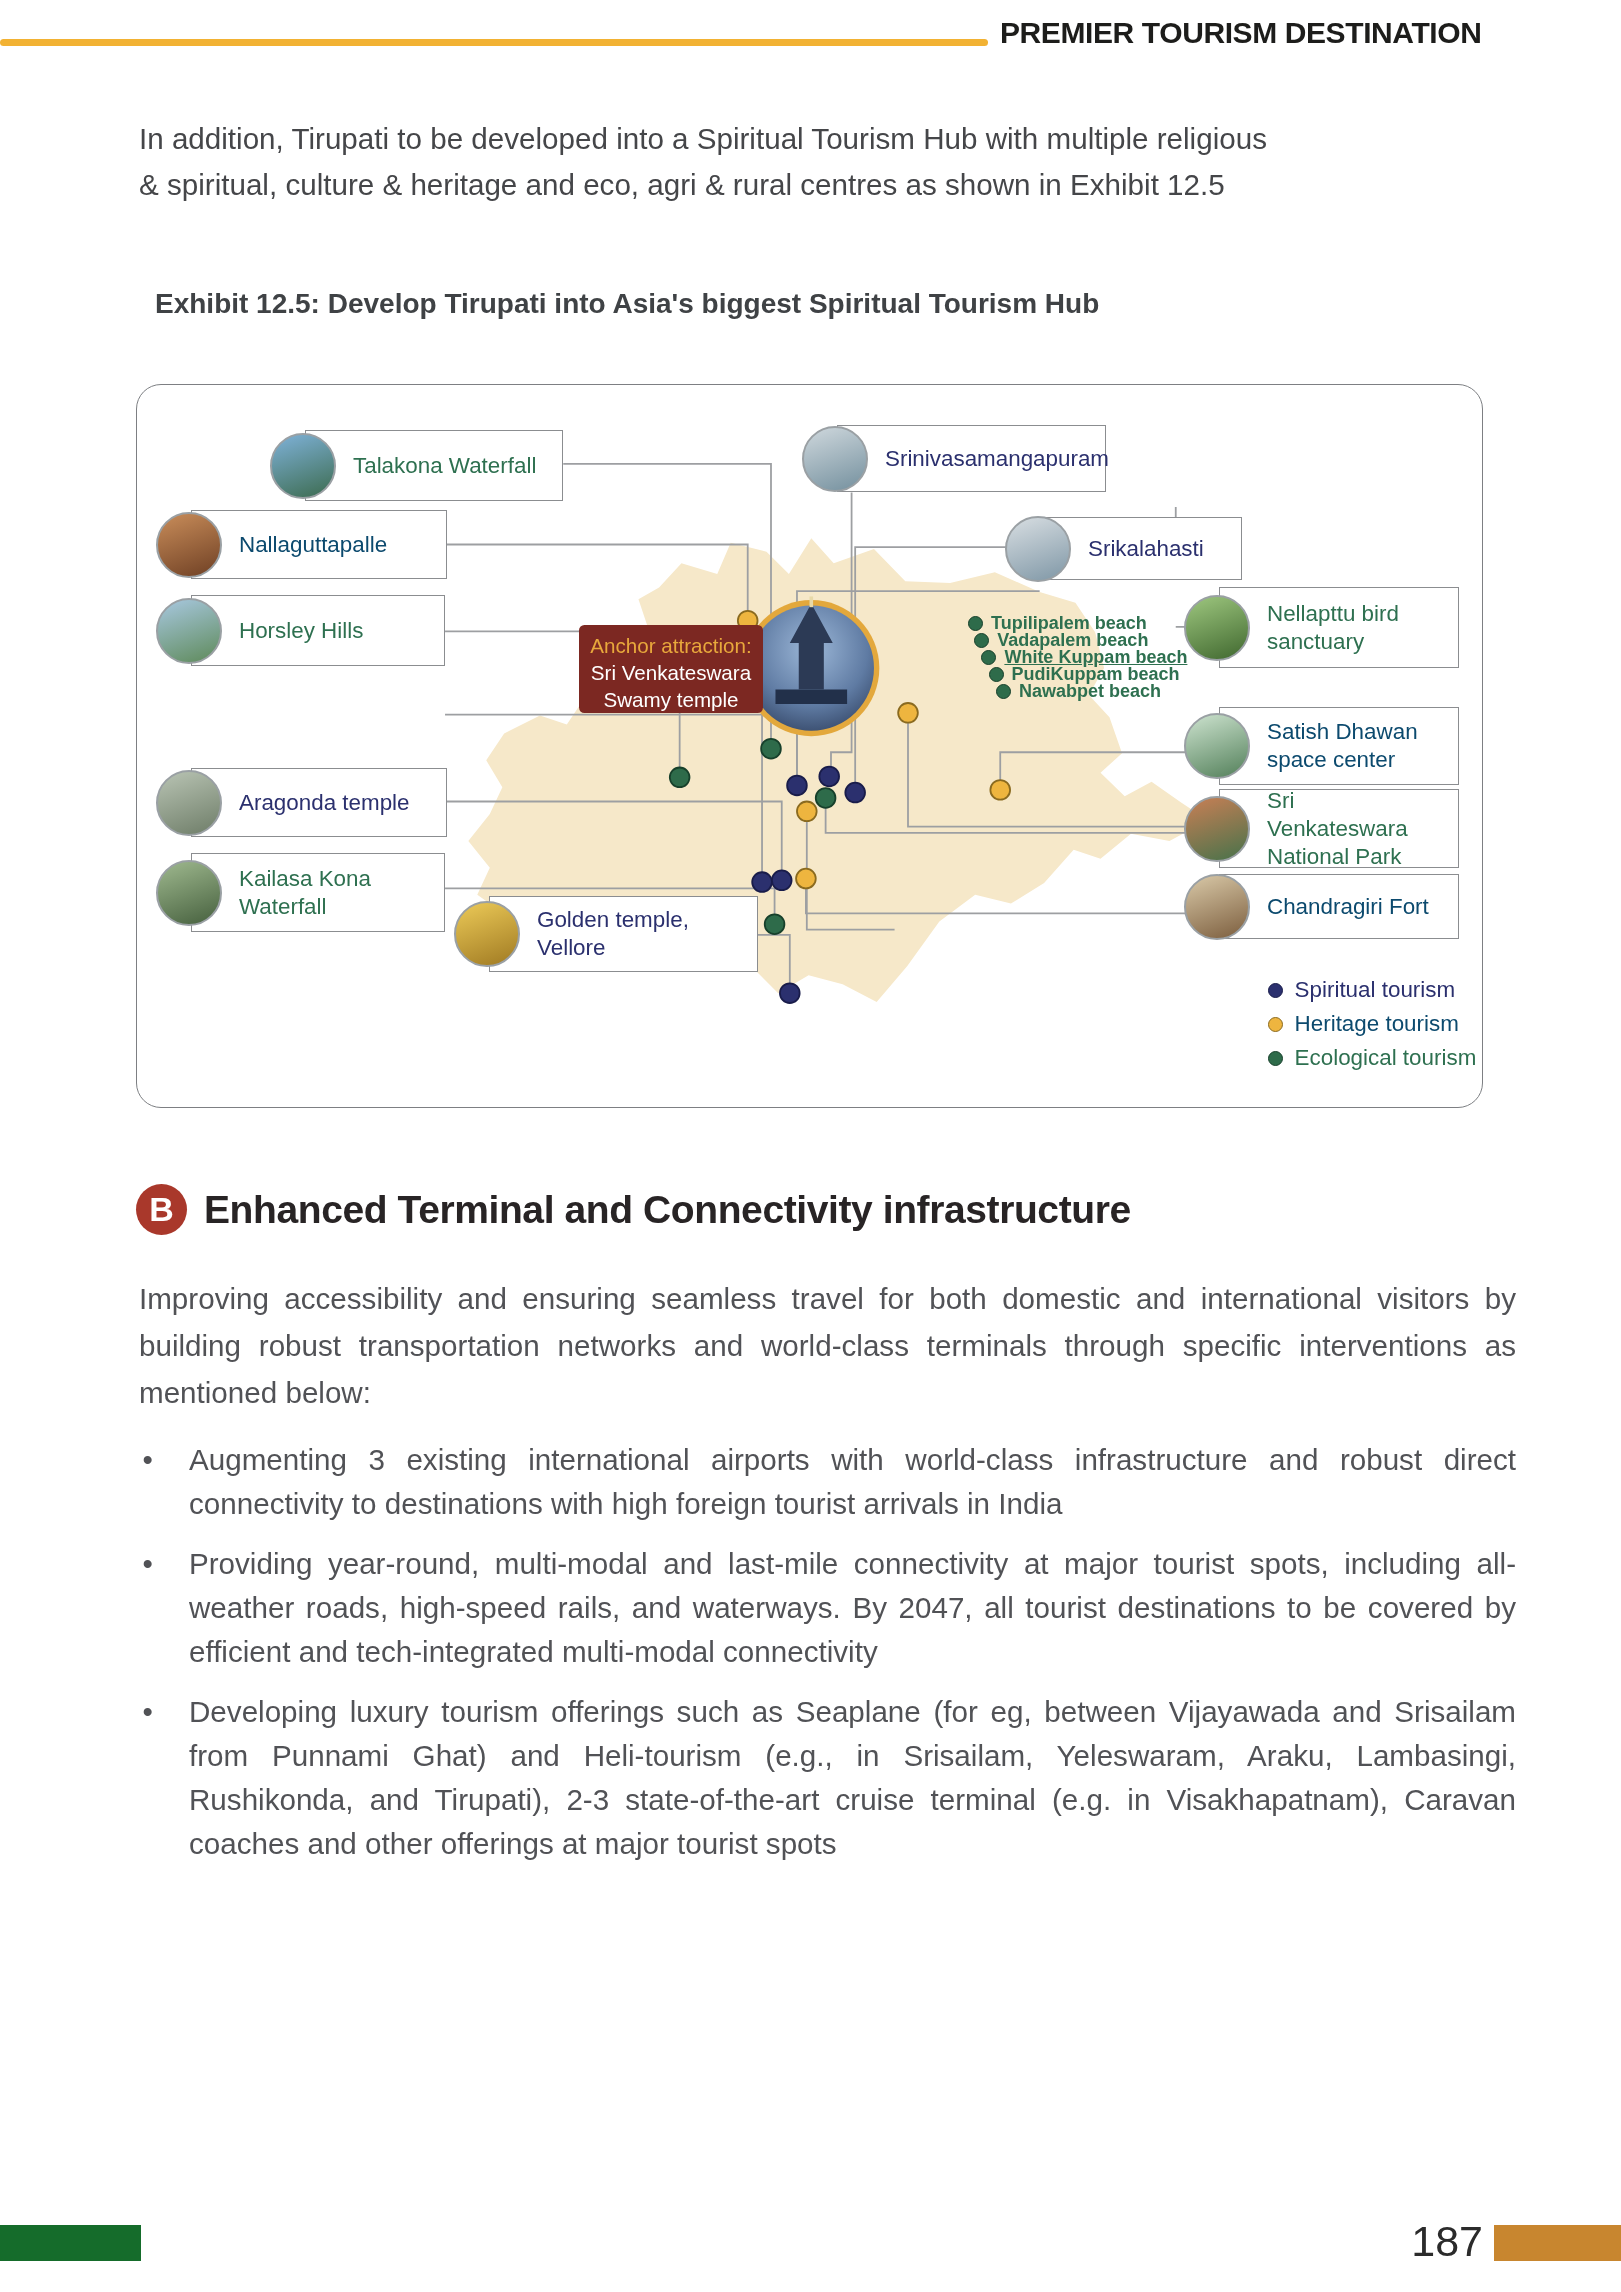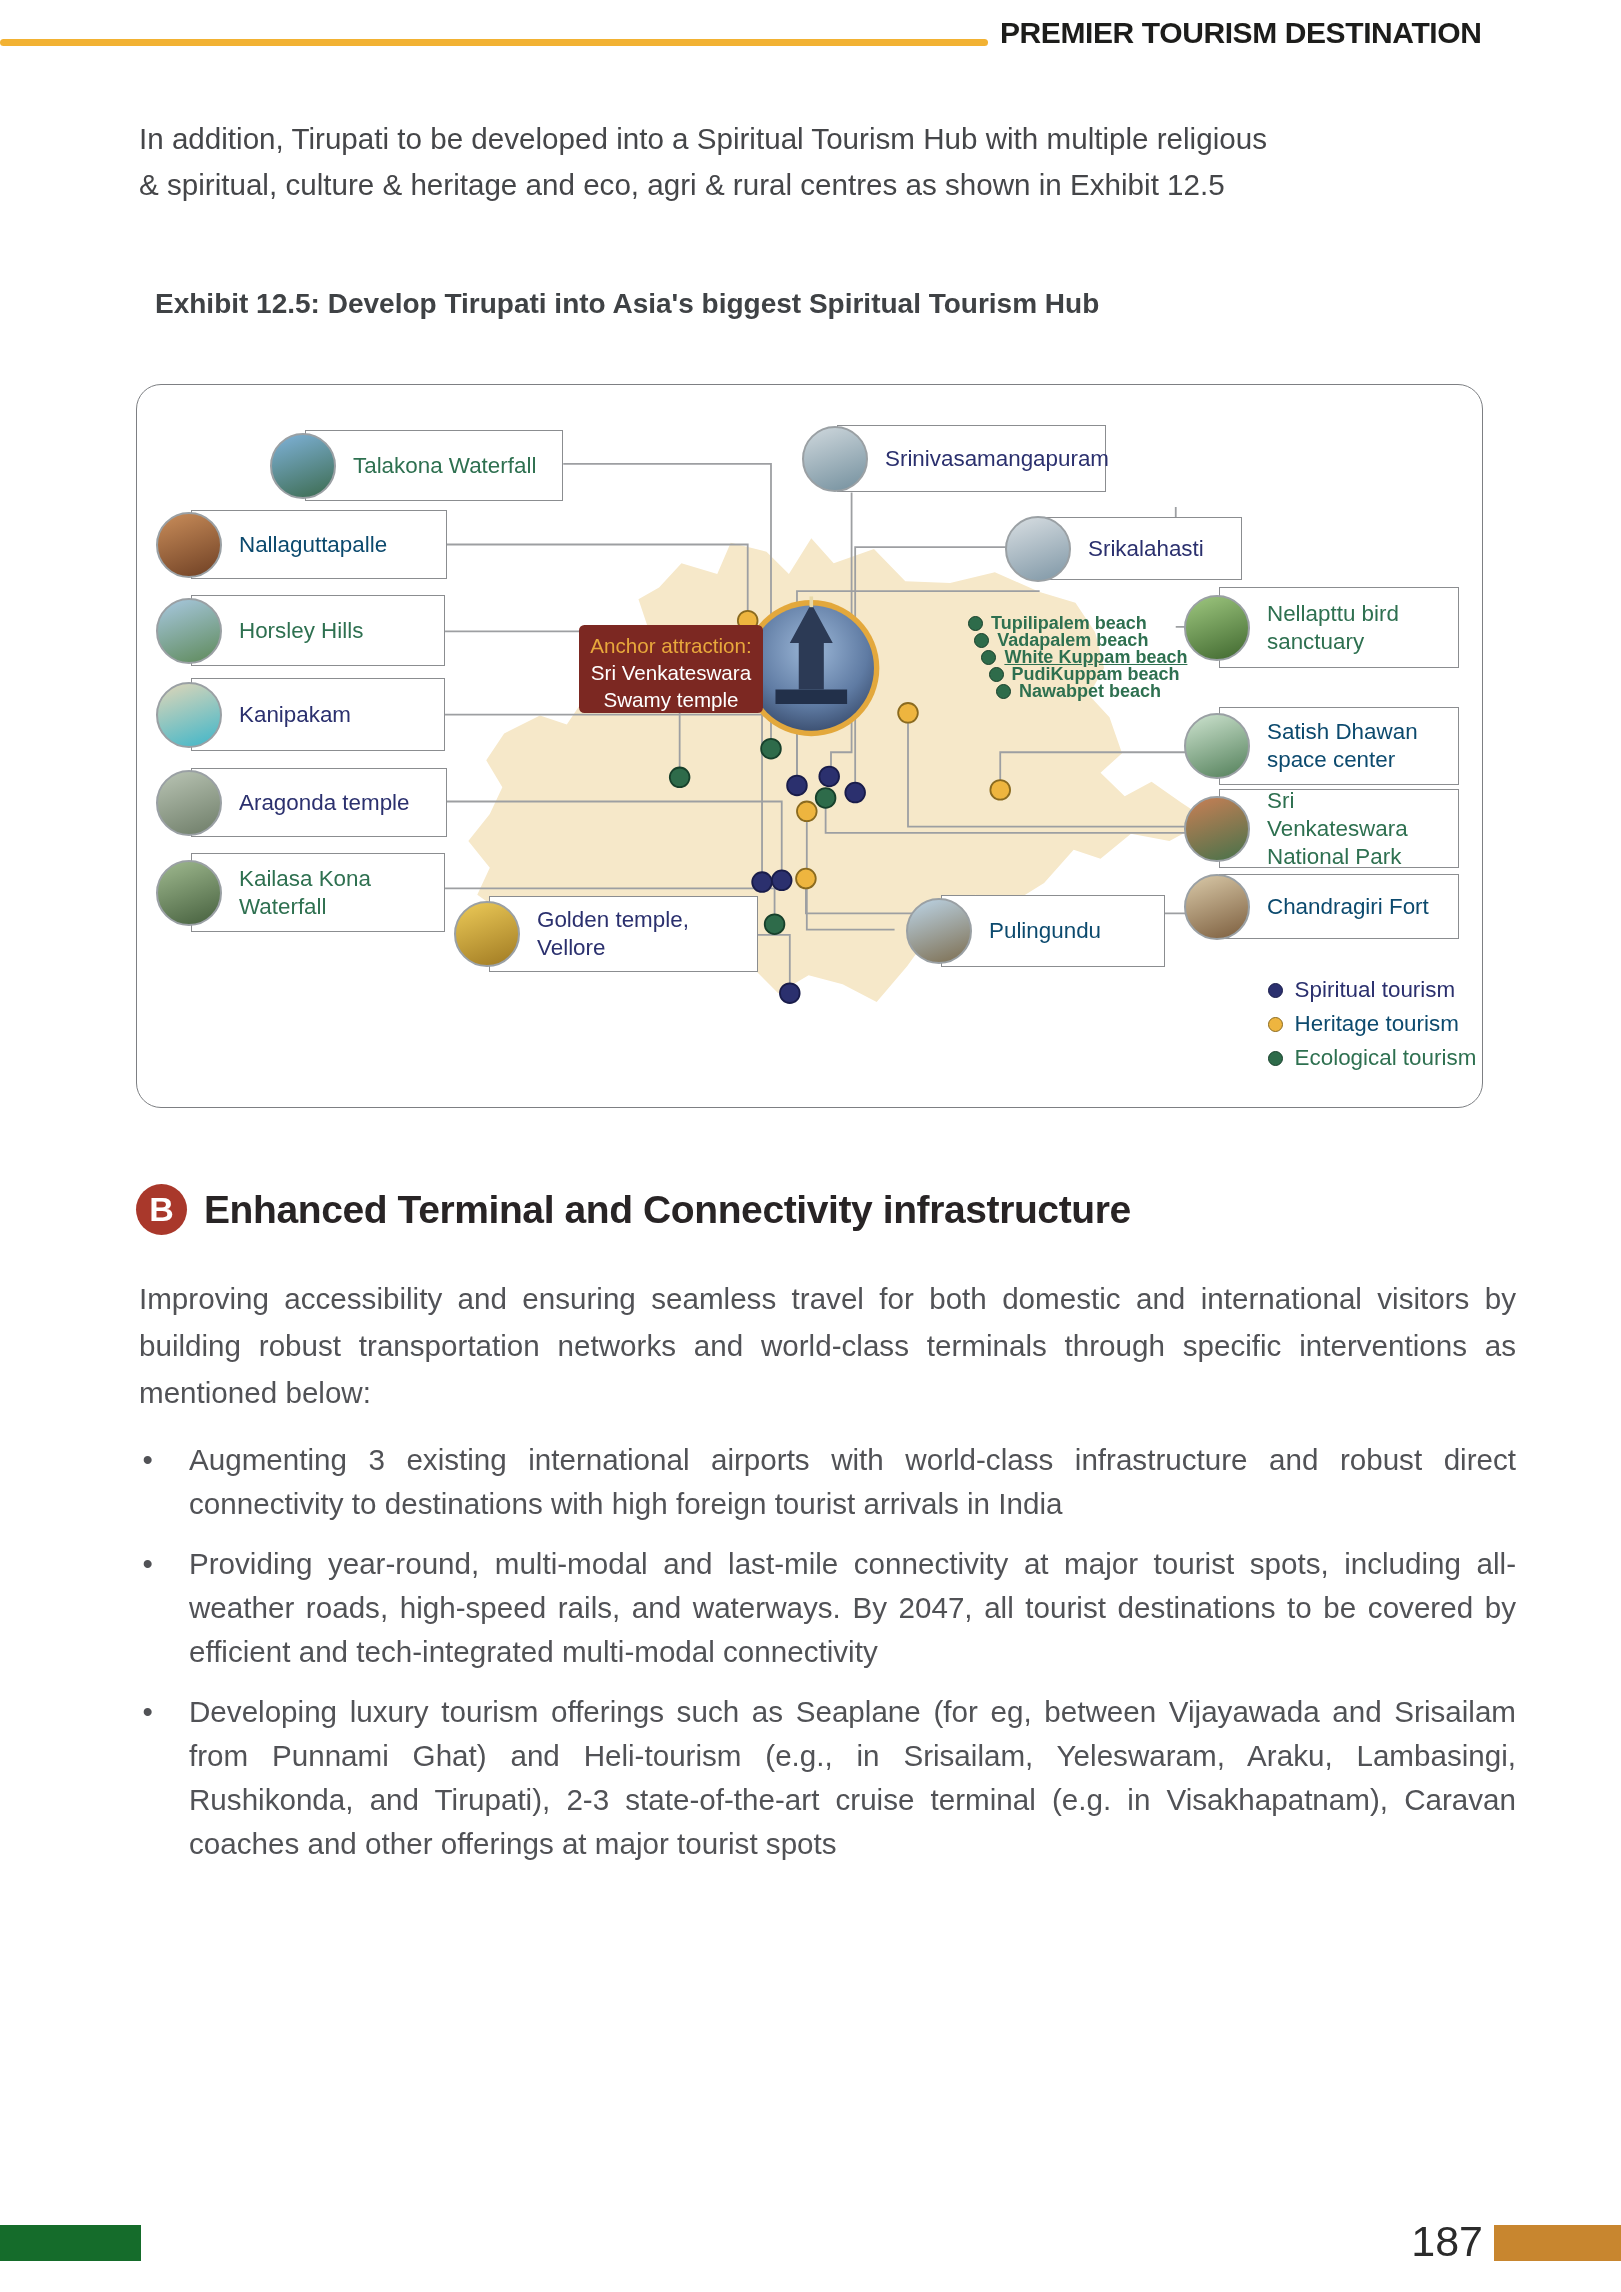--- a/index.html
+++ b/index.html
@@ -176,24 +176,20 @@
     <span class="lbl c-ec">Talakona Waterfall</span>
   </div>
   <div class="card" style="left:54px;top:125px;width:256px;height:69px;">
     <span class="photo ph-nallaguttapalle"></span>
     <span class="lbl c-he">Nallaguttapalle</span>
   </div>
   <div class="card" style="left:54px;top:210px;width:254px;height:71px;">
     <span class="photo ph-horsley"></span>
     <span class="lbl c-ec">Horsley Hills</span>
   </div>
-  <div class="card" style="left:54px;top:293px;width:254px;height:73px;">
-    <span class="photo ph-kanipakam"></span>
-    <span class="lbl c-sp">Kanipakam</span>
-  </div>
   <div class="card" style="left:54px;top:383px;width:256px;height:69px;">
     <span class="photo ph-aragonda"></span>
     <span class="lbl c-sp">Aragonda temple</span>
   </div>
   <div class="card" style="left:54px;top:468px;width:254px;height:79px;">
     <span class="photo ph-kailasa"></span>
     <span class="lbl c-ec" style="width:143px;">Kailasa Kona Waterfall</span>
   </div>
   <div class="card" style="left:352px;top:511px;width:269px;height:76px;">
     <span class="photo ph-golden"></span>
@@ -216,24 +212,20 @@
     <span class="photo ph-satish"></span>
     <span class="lbl c-he" style="width:179px;">Satish Dhawan space center</span>
   </div>
   <div class="card" style="left:1082px;top:489px;width:240px;height:65px;">
     <span class="photo ph-chandragiri"></span>
     <span class="lbl c-he">Chandragiri Fort</span>
   </div>
   <div class="card" style="left:1082px;top:404px;width:240px;height:79px;">
     <span class="photo ph-svnp"></span>
     <span class="lbl c-ec" style="width:170px;">Sri Venkateswara National Park</span>
-  </div>
-  <div class="card" style="left:804px;top:510px;width:224px;height:72px;">
-    <span class="photo ph-pulingundu"></span>
-    <span class="lbl c-he">Pulingundu</span>
   </div>
 
   <div class="abs anchor-box">
     <div class="a1">Anchor attraction:</div>
     <div class="a2">Sri Venkateswara</div>
     <div class="a2">Swamy temple</div>
   </div>
 
   <div class="abs beaches">
     <div class="beach-row" style="margin-left:0px;margin-top:12px;">

